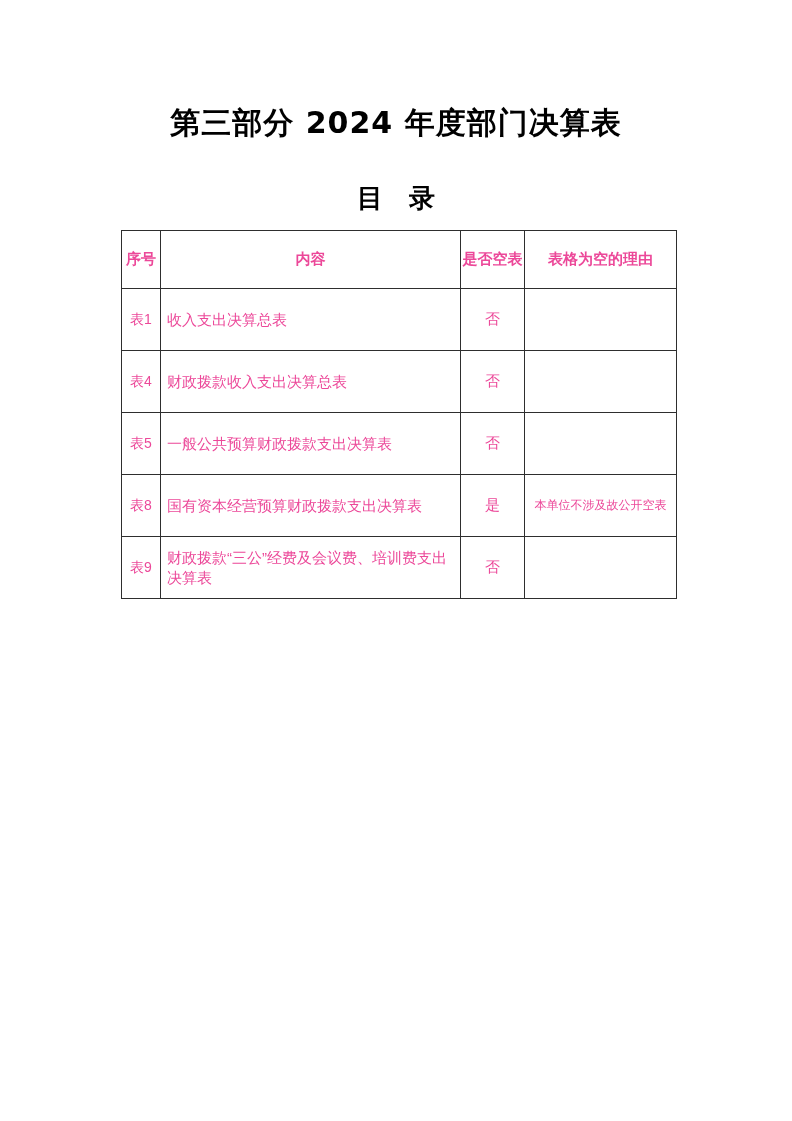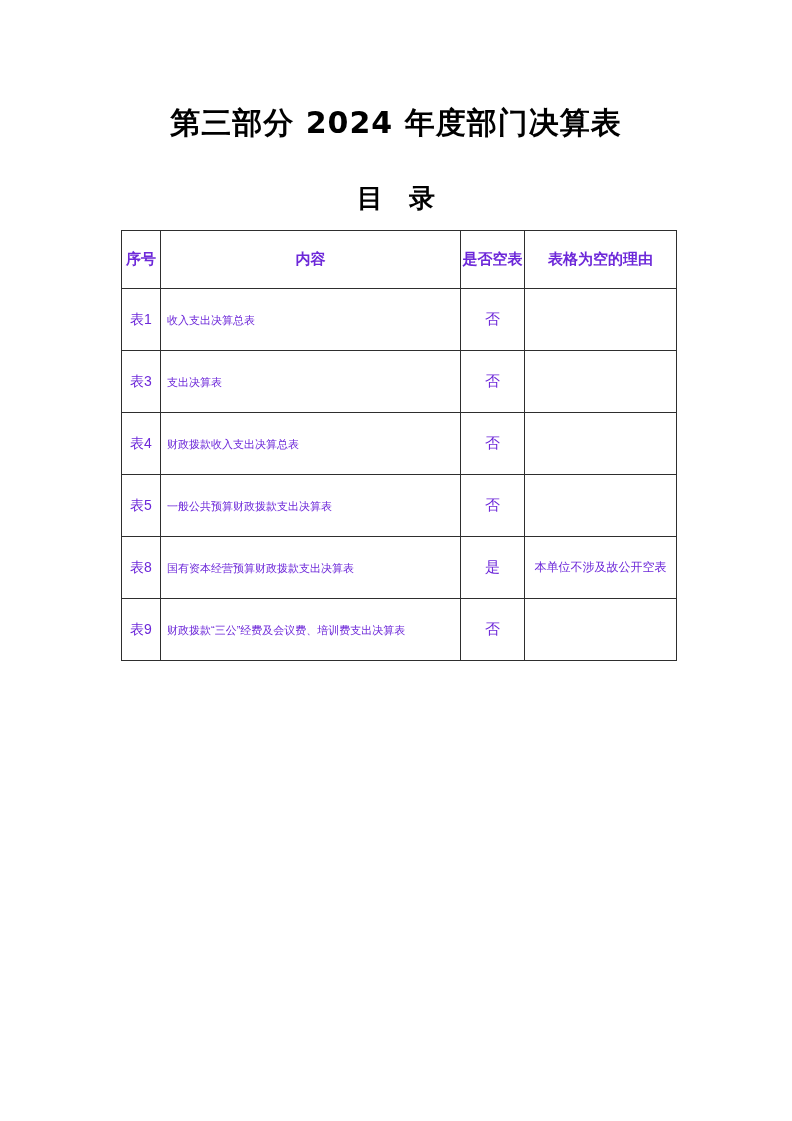--- a/index.html
+++ b/index.html
@@ -47,37 +47,37 @@
     position: absolute;
     left: 121px;
     top: 230px;
     width: 555px;
     border-collapse: collapse;
     table-layout: fixed;
   }
   table.toc th, table.toc td {
     border: 1px solid #2e2e2e;
     vertical-align: middle;
-    color: #6d28d9;
+    color: #ec4899;
     overflow: hidden;
   }
   tr.header-row { height: 58px; }
   tr.data-row { height: 62px; }
   th.h-cell {
     font-size: 15px;
     font-weight: bold;
     text-align: center;
     color: #111111;
   }
   td.c-no {
     font-size: 14px;
     text-align: center;
   }
   td.c-content {
-    font-size: 11px;
+    font-size: 15px;
     text-align: left;
     padding-left: 6px;
     padding-right: 4px;
     line-height: 20px;
     position: relative;
   }
   td.c-empty {
     font-size: 15px;
     text-align: center;
   }
@@ -118,26 +118,20 @@
       <th class="h-cell">是否空表</th>
       <th class="h-cell">表格为空的理由</th>
     </tr>
     <tr class="data-row">
       <td class="c-no">表1</td>
       <td class="c-content">收入支出决算总表</td>
       <td class="c-empty">否</td>
       <td class="c-reason"></td>
     </tr>
     <tr class="data-row">
-      <td class="c-no">表3</td>
-      <td class="c-content">支出决算表</td>
-      <td class="c-empty">否</td>
-      <td class="c-reason"></td>
-    </tr>
-    <tr class="data-row">
       <td class="c-no">表4</td>
       <td class="c-content">财政拨款收入支出决算总表</td>
       <td class="c-empty">否</td>
       <td class="c-reason"></td>
     </tr>
     <tr class="data-row">
       <td class="c-no">表5</td>
       <td class="c-content">一般公共预算财政拨款支出决算表</td>
       <td class="c-empty">否</td>
       <td class="c-reason"></td>

